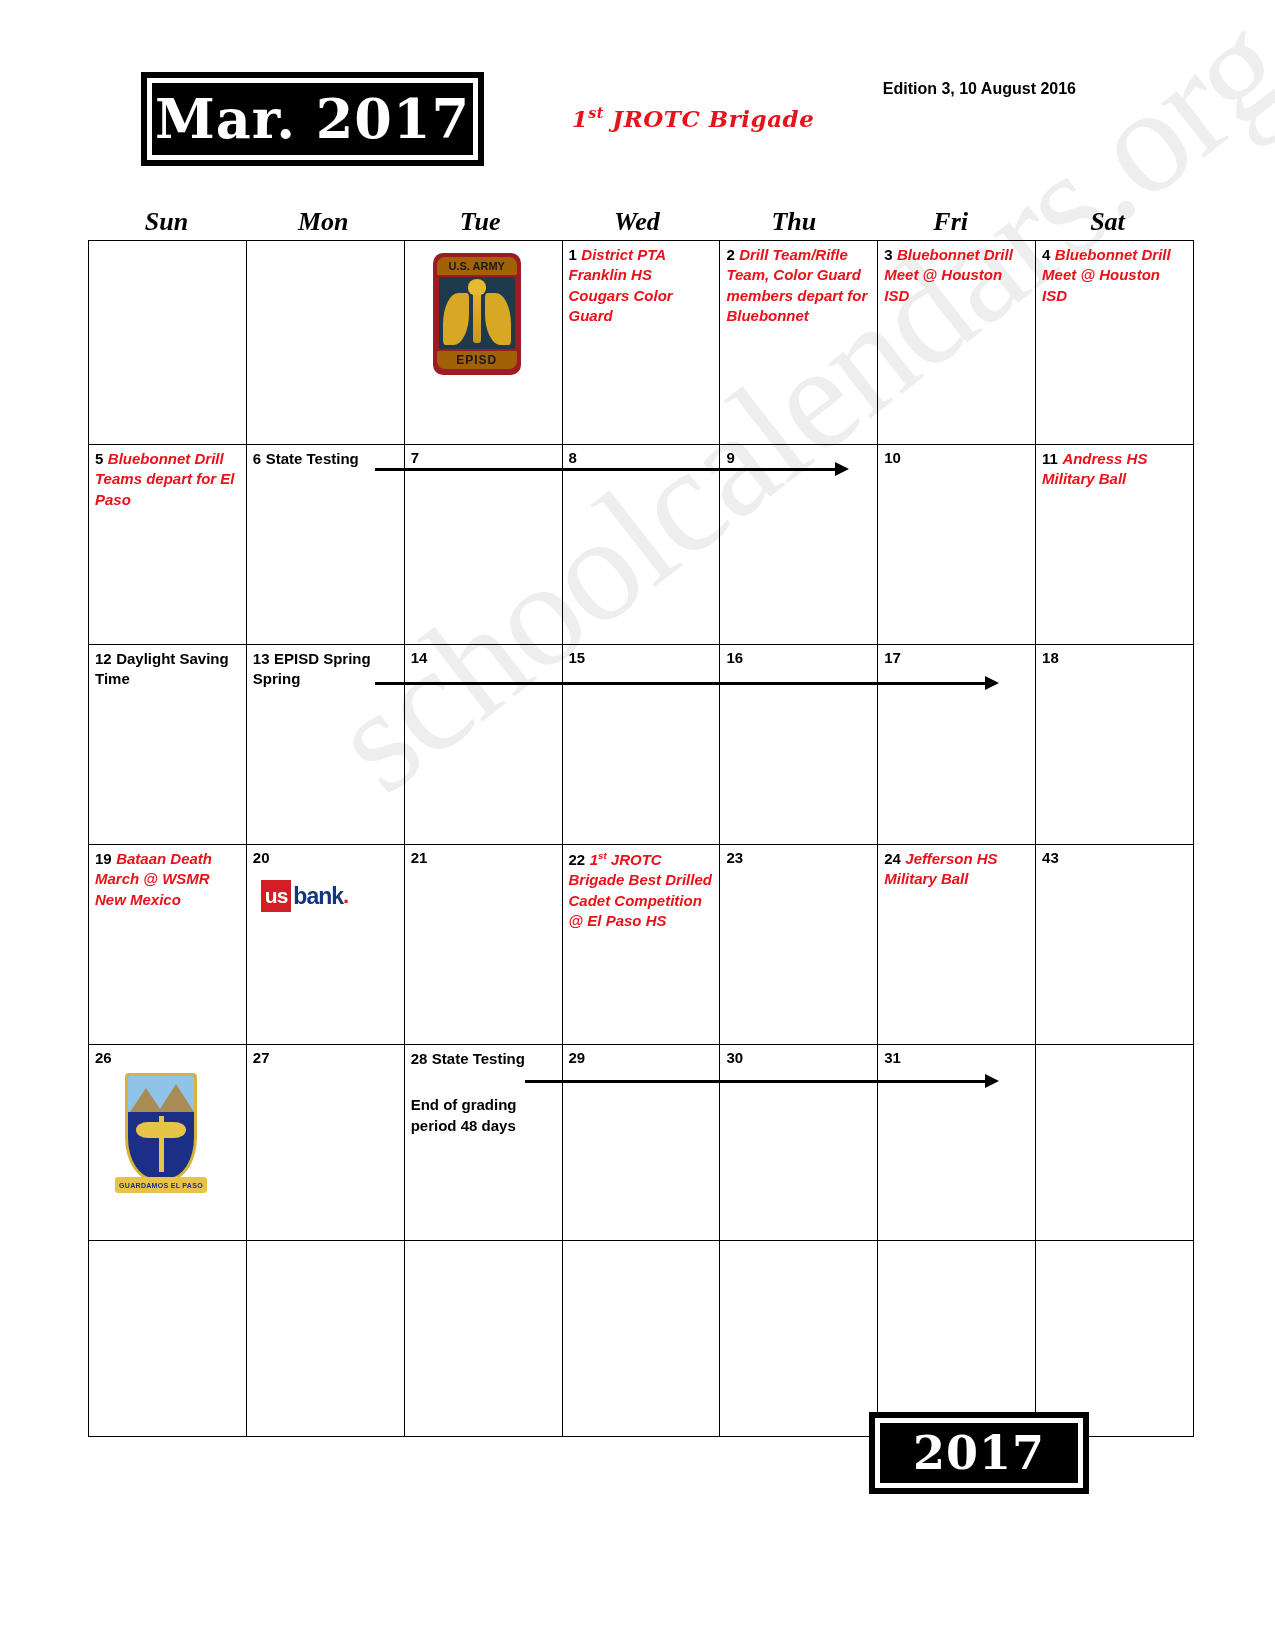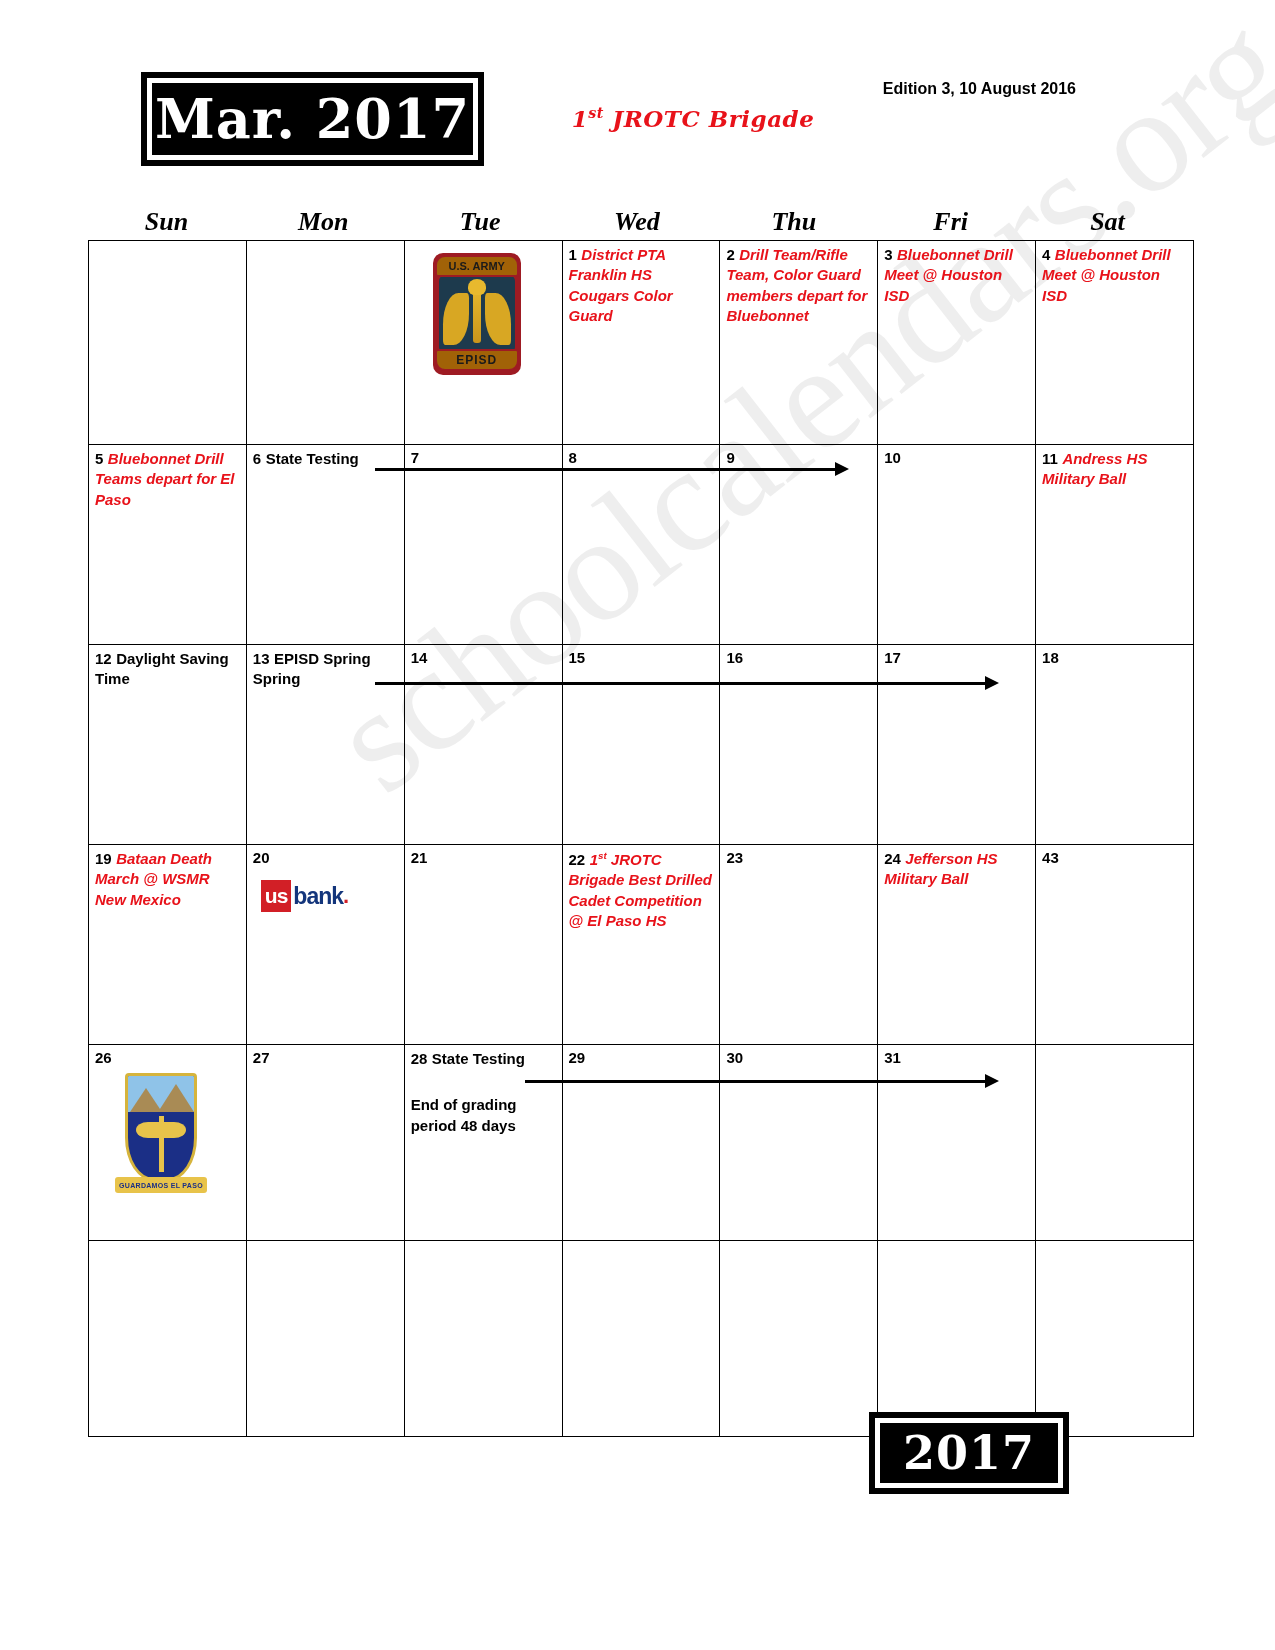--- a/index.html
+++ b/index.html
@@ -383,21 +383,21 @@
     font-weight: bold;
     color: #1b2f86;
     letter-spacing: 0.3px;
   }
 
   
   .year-box {
     position: absolute;
     left: 869px;
     top: 1412px;
-    width: 200px;
+    width: 220px;
     height: 82px;
     background: #000;
     border: 6px solid #000;
     box-sizing: border-box;
     z-index: 12;
   }
   .year-box-inner {
     width: 100%;
     height: 100%;
     border: 5px solid #fff;

